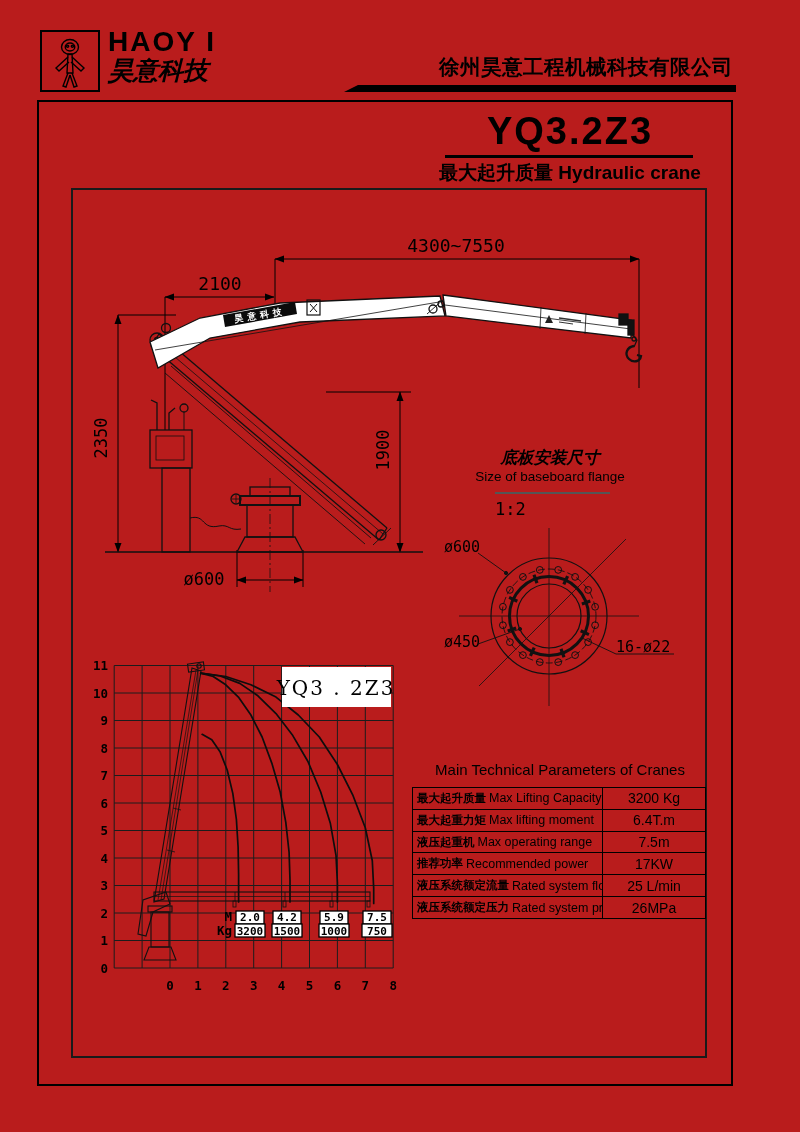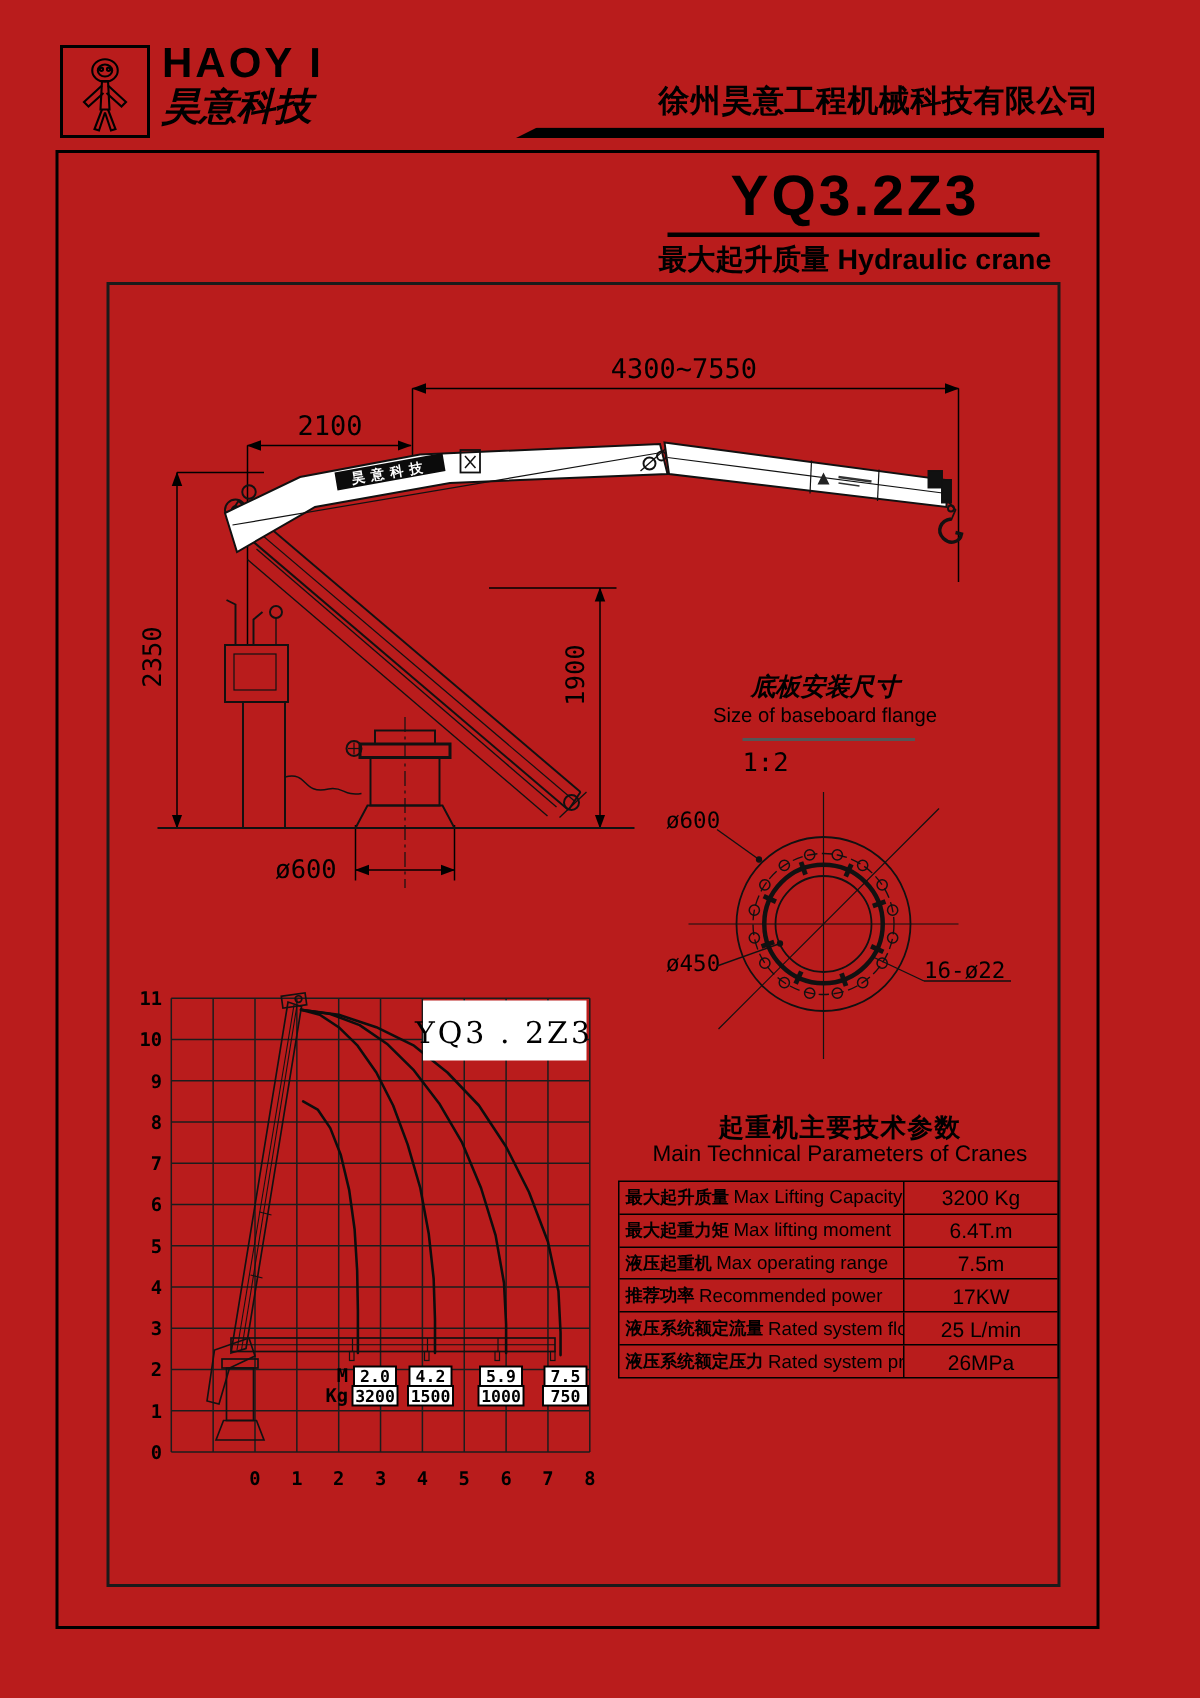--- a/index.html
+++ b/index.html
@@ -336,21 +336,20 @@
         <text x="254" y="284.5" text-anchor="middle" class="boxval">1000</text>
         <rect x="283" y="261" width="28" height="13" fill="#fff" stroke="#000" stroke-width="1.3"></rect>
         <text x="297" y="271" text-anchor="middle" class="boxval">7.5</text>
         <rect x="282" y="274" width="30" height="13" fill="#fff" stroke="#000" stroke-width="1.3"></rect>
         <text x="297" y="284.5" text-anchor="middle" class="boxval">750</text>
       </g>
     <text class="rowlab" x="152" y="271" text-anchor="end">M</text>
     <text class="rowlab" x="152" y="284.5" text-anchor="end">Kg</text>
   </svg>
 
-  <div class="abs" id="params-title-cn">起重机主要技术参数</div>
   <div class="abs" id="params-title-en">Main Technical Parameters of Cranes</div>
   <div class="abs" id="params-table">
       <div class="p-row">
         <div class="p-label">
           <span class="cn">最大起升质量</span>
           <span class="en">Max Lifting Capacity</span>
         </div>
         <div class="p-value">3200 Kg</div>
       </div>
       <div class="p-row">

